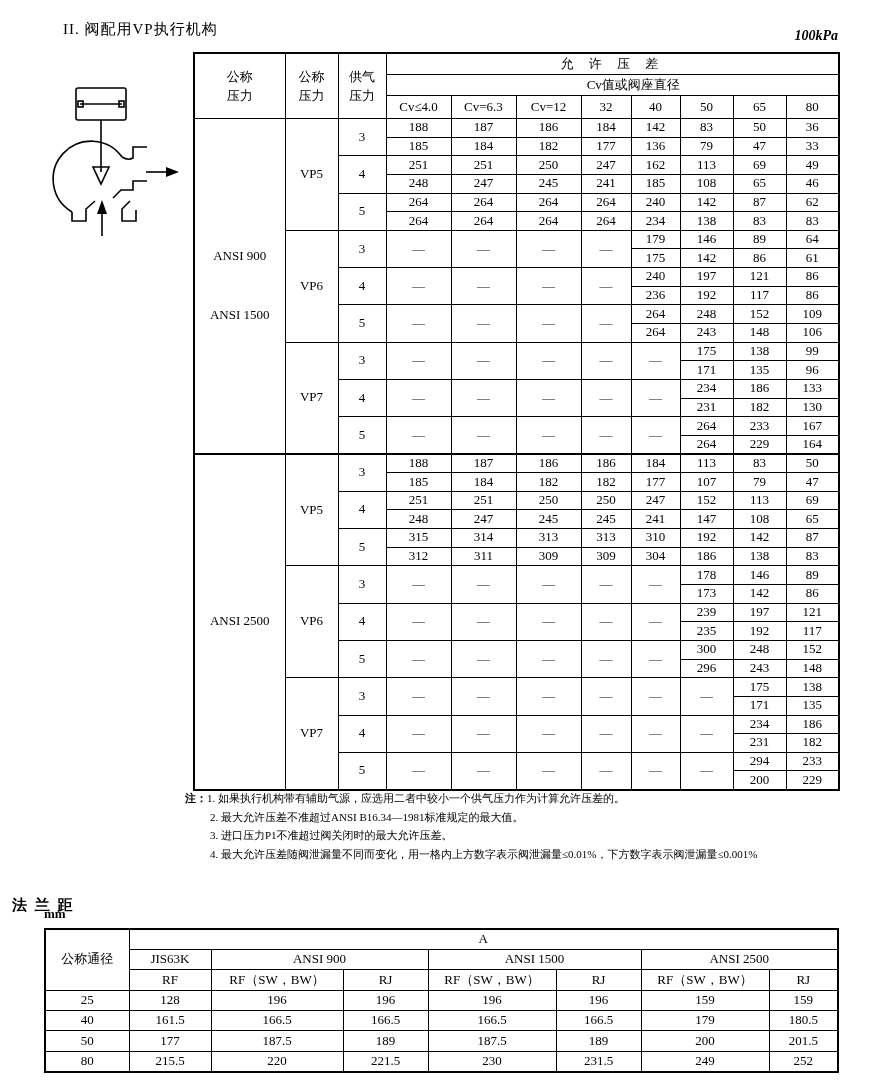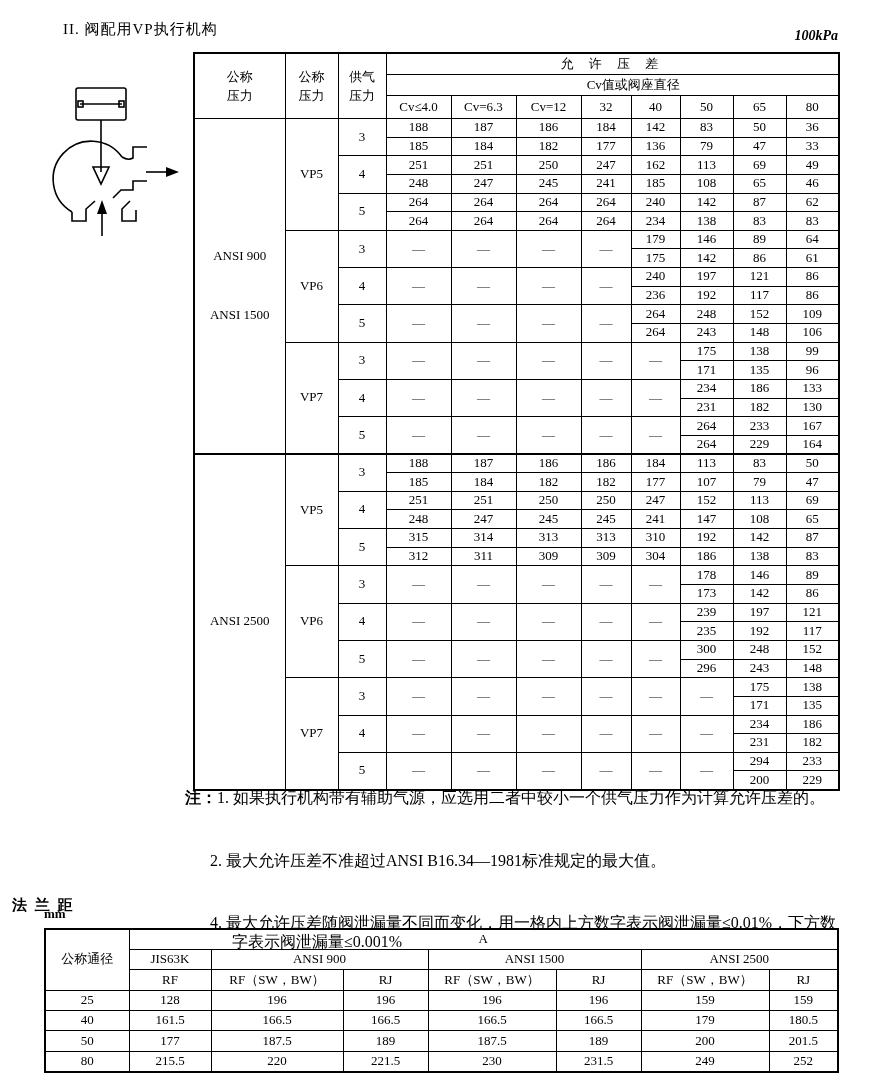--- a/index.html
+++ b/index.html
@@ -28,26 +28,26 @@
   #main-table thead tr:nth-child(3) th { height:22px; }
   #main-table tbody tr { height:18.65px; }
   .spaced { letter-spacing:6px; }
   .v2 { display:inline-block; width:2.15em; line-height:1.5; }
   .class-cell div + div { margin-top:44px; }
   tr.sub > td { border-top:1px solid #8a8a8a; }
   tr.sect-start > td { border-top:2px solid #000; }
   td.dash { color:#3a3a3a; }
 
   
-  .notes { left:185px; top:789px; width:660px; font-size:16px; line-height:18.5px; }
+  .notes { left:185px; top:789px; width:660px; font-size:11px; line-height:18.5px; }
   .note-row { white-space:normal; }
   .note-label { font-weight:bold; }
   .note-row .note-item { display:inline-block; vertical-align:top; max-width:620px;
                          padding-left:22px; text-indent:-22px; }
-  .note-row.cont { padding-left:25px;margin-top:44px; }
+  .note-row.cont { padding-left:25px; }
 
   
   #flange-table { left:44px; top:928px; width:793px; border:2px solid #000; }
   #flange-table tr { height:20.4px; }
 
   
   #valve-svg { left:30px; top:80px; }
   #valve-svg path, #valve-svg line, #valve-svg rect { fill:none; stroke:#000; stroke-width:1.6; }
   #valve-svg .filled { fill:#000; stroke:none; }
 </style>
@@ -453,20 +453,21 @@
         <td>229</td>
       </tr>
     </tbody>
 </table>
 
 <div class="abs notes">
   <div class="note-row">
     <span class="note-label">注：</span><span class="note-item">1. 如果执行机构带有辅助气源，应选用二者中较小一个供气压力作为计算允许压差的。</span>
   </div>
   <div class="note-row cont"><span class="note-item">2. 最大允许压差不准超过ANSI B16.34—1981标准规定的最大值。</span></div>
+  <div class="note-row cont"><span class="note-item">3. 进口压力P1不准超过阀关闭时的最大允许压差。</span></div>
   <div class="note-row cont"><span class="note-item">4. 最大允许压差随阀泄漏量不同而变化，用一格内上方数字表示阀泄漏量≤0.01%，下方数字表示阀泄漏量≤0.001%</span></div>
 </div>
 
 <div class="abs flange-title">法 兰 距</div>
 <div class="abs unit-bottom">mm</div>
 
 <table id="flange-table" class="abs">
   <colgroup>
     <col style="width:84px">
       <col style="width:82px">

